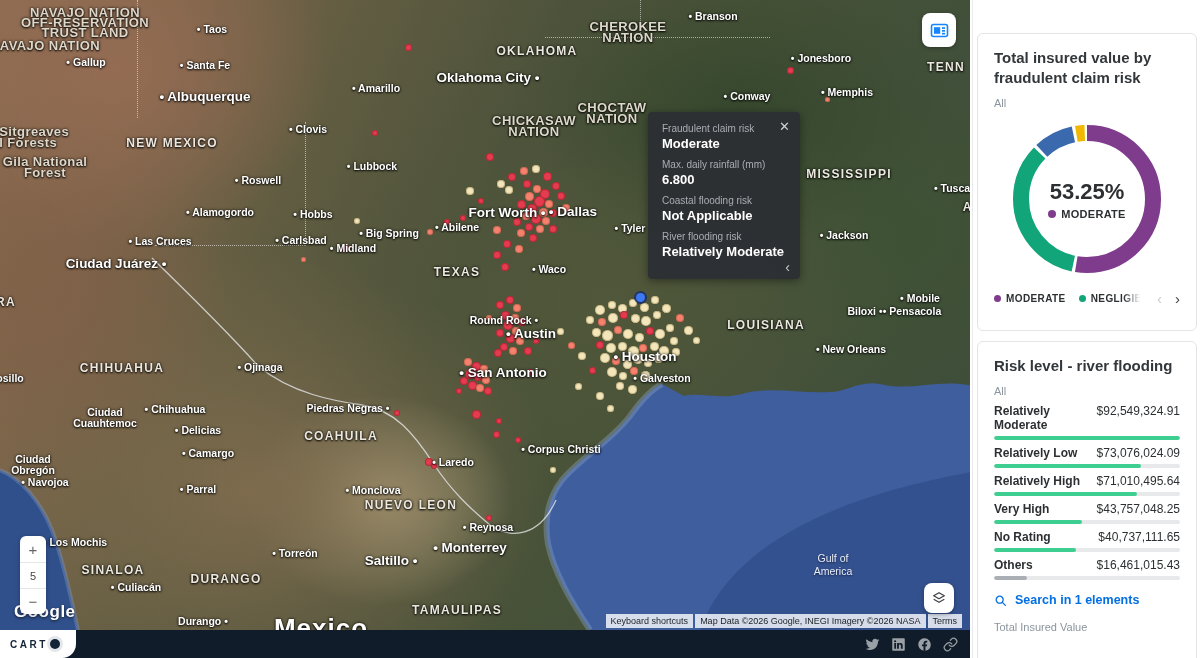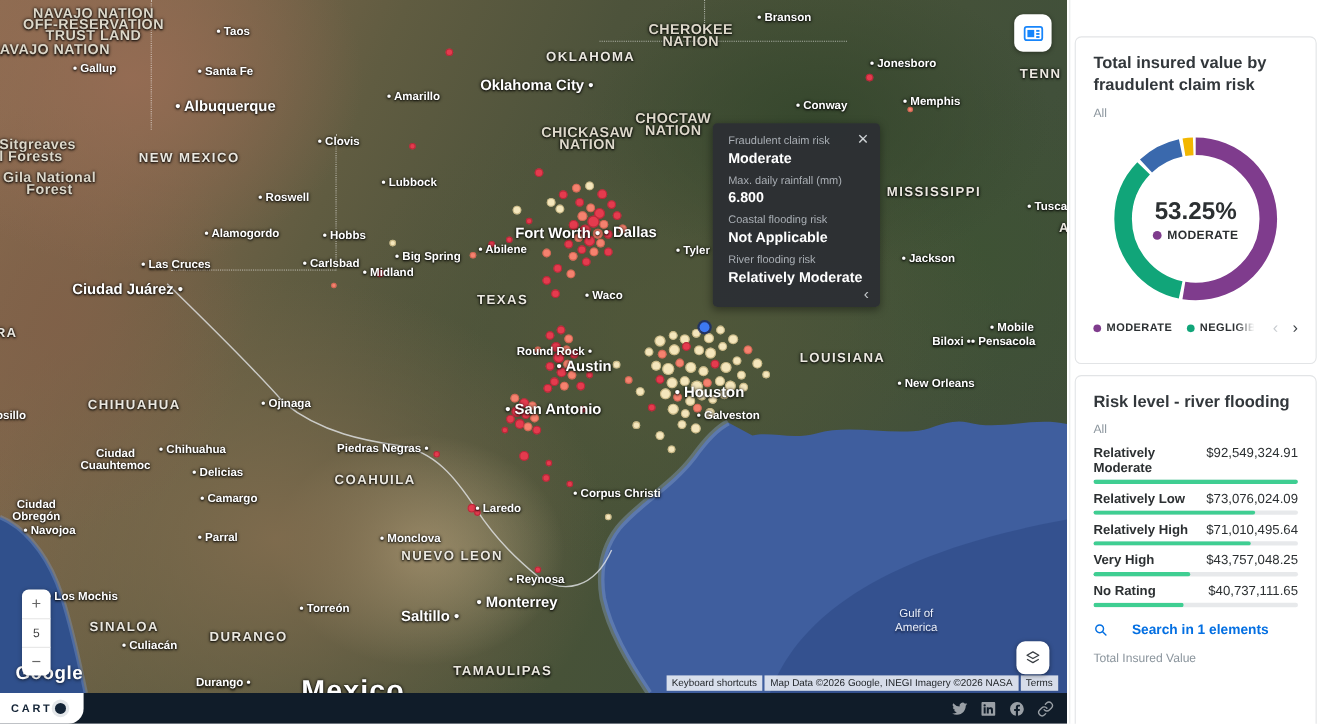--- a/index.html
+++ b/index.html
@@ -110,21 +110,21 @@
   .arr-next { color:#3a3f44; cursor:pointer; }
 
   .risk-rows { margin-top:7px; }
   .risk-row { margin-bottom:6px; cursor:pointer; }
   .rr-top { display:flex; justify-content:space-between; align-items:baseline; }
   .rr-label { font-size:12px; font-weight:700; color:#2c3032; }
   .rr-value { font-size:12px; color:#2c3032; }
   .rr-track { margin-top:4px; height:4px; border-radius:2px; background:#e7e9eb; overflow:hidden; }
   .rr-fill { height:4px; border-radius:2px; }
 
-  .search-row { display:flex; align-items:center; gap:22px; margin-top:13px; color:#036fe2;
+  .search-row { display:flex; align-items:center; gap:8px; margin-top:13px; color:#036fe2;
                 font-size:12.5px; font-weight:700; cursor:pointer; }
   .widget-foot { margin-top:14px; font-size:11px; color:#8b959d; }
 </style>
 </head>
 <body>
 
 <div class="app">
 
   <div class="map">
 
@@ -539,20 +539,29 @@
           </div>
           <div class="risk-row">
             <div class="rr-top">
               <span class="rr-label">No Rating</span>
               <span class="rr-value">$40,737,111.65</span>
             </div>
             <div class="rr-track">
               <div class="rr-fill" style="width: 44%; background: rgb(63, 206, 146);"></div>
             </div>
           </div>
+          <div class="risk-row">
+            <div class="rr-top">
+              <span class="rr-label">Others</span>
+              <span class="rr-value">$16,461,015.43</span>
+            </div>
+            <div class="rr-track">
+              <div class="rr-fill" style="width: 17.8%; background: rgb(169, 175, 181);"></div>
+            </div>
+          </div>
         </div>
       <div class="search-row">
         <svg width="13" height="13" viewBox="0 0 24 24">
           <circle cx="10.5" cy="10.5" r="6.5" fill="none" stroke="#036fe2" stroke-width="2.4"></circle>
           <line x1="15.5" y1="15.5" x2="21" y2="21" stroke="#036fe2" stroke-width="2.4" stroke-linecap="round"></line>
         </svg>
         <span>Search in 1 elements</span>
       </div>
       <div class="widget-foot">Total Insured Value</div>
     </div>

